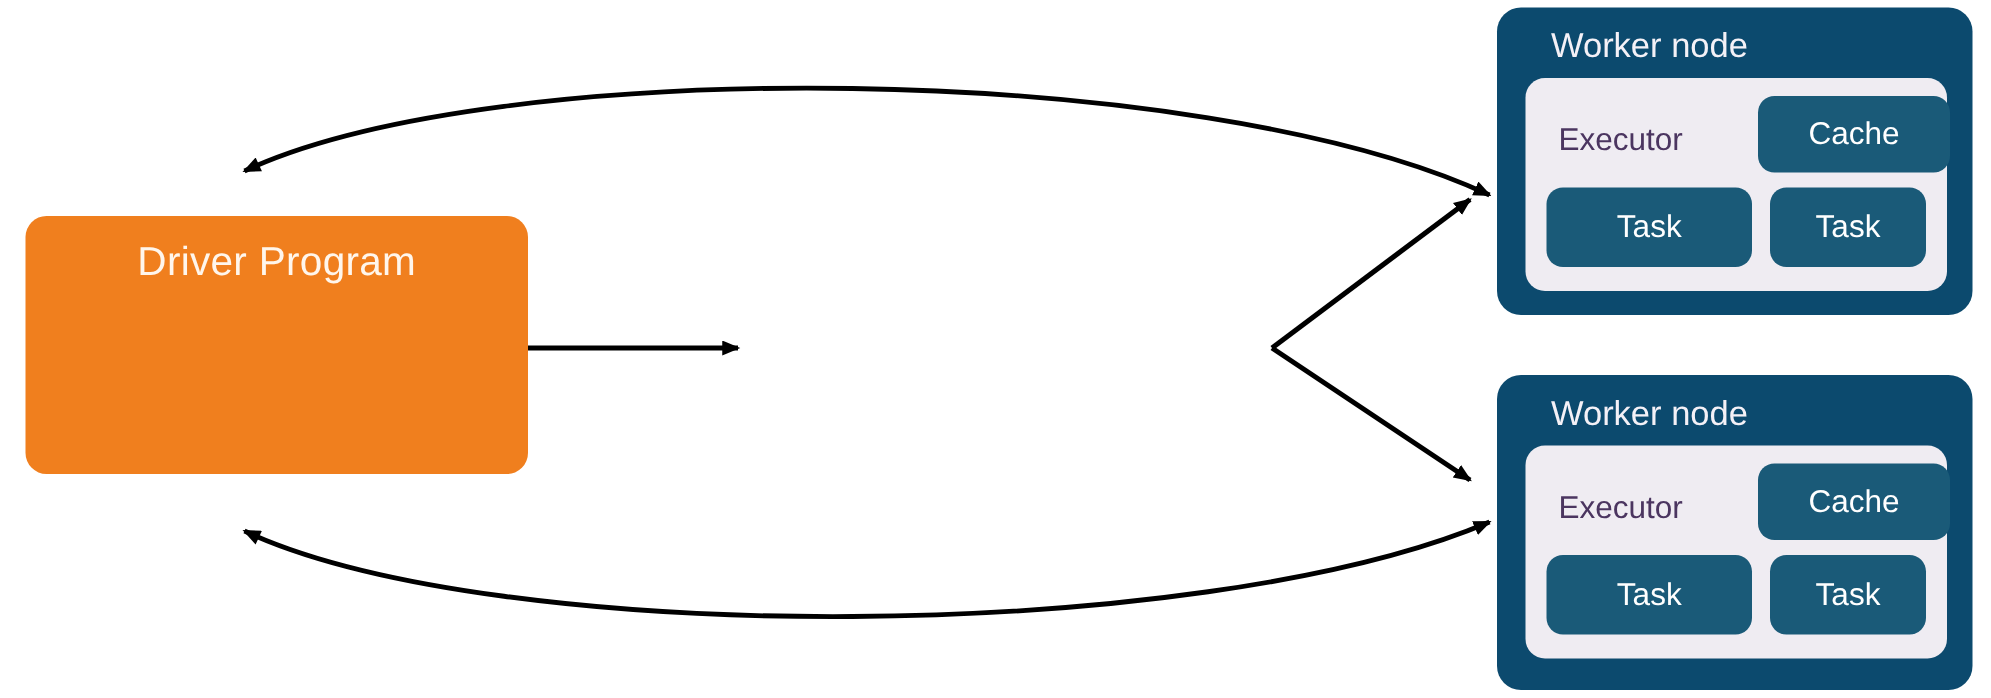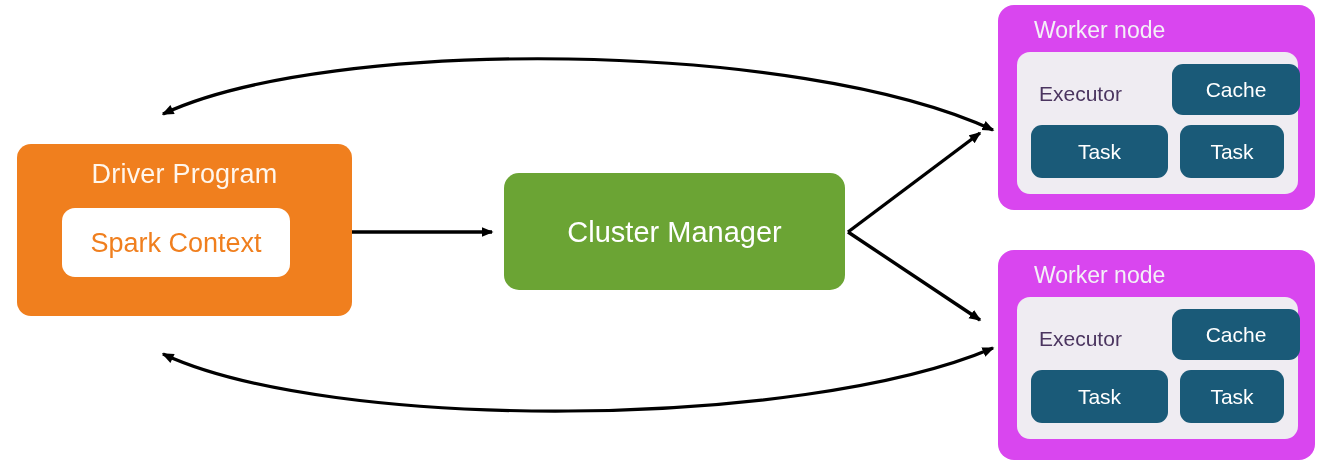--- a/index.html
+++ b/index.html
@@ -81,21 +81,21 @@
     color: #ffffff;
     font-size: 29px;
     line-height: 34px;
   }
 
   
   .worker-box {
     position: absolute;
     left: 998px;
     width: 317px;
-    background: #d946ef;
+    background: #0c4a6e;
     border-radius: 16px;
     box-sizing: border-box;
   }
   .worker-top    { top: 5px;   height: 205px; }
   .worker-bottom { top: 250px; height: 210px; }
 
   .worker-title {
     position: absolute;
     left: 36px;
     top: 11px;
@@ -158,28 +158,22 @@
 
     <line x1="848" y1="232" x2="980" y2="320" stroke="#000000" stroke-width="3.4" marker-end="url(#ah-end)"></line>
 
     <path d="M 163,114 C 330,36 800,40 993,130" fill="none" stroke="#000000" stroke-width="3.2" marker-start="url(#ah-start)" marker-end="url(#ah-end)"></path>
 
     <path d="M 163,354 C 330,432 800,430 993,348" fill="none" stroke="#000000" stroke-width="3.2" marker-start="url(#ah-start)" marker-end="url(#ah-end)"></path>
   </svg>
 
   <div class="driver-box">
     <div class="driver-title">Driver Program</div>
-    <div class="spark-context-box">
-      <span class="spark-context-label">Spark Context</span>
-    </div>
   </div>
 
-  <div class="cluster-box">
-    <span class="cluster-label">Cluster Manager</span>
-  </div>
 
   <div class="worker-box worker-top">
     <div class="worker-title">Worker node</div>
     <div class="executor-panel">
       <div class="executor-label">Executor</div>
       <div class="chip chip-cache">Cache</div>
       <div class="chip chip-task1">Task</div>
       <div class="chip chip-task2">Task</div>
     </div>
   </div>

